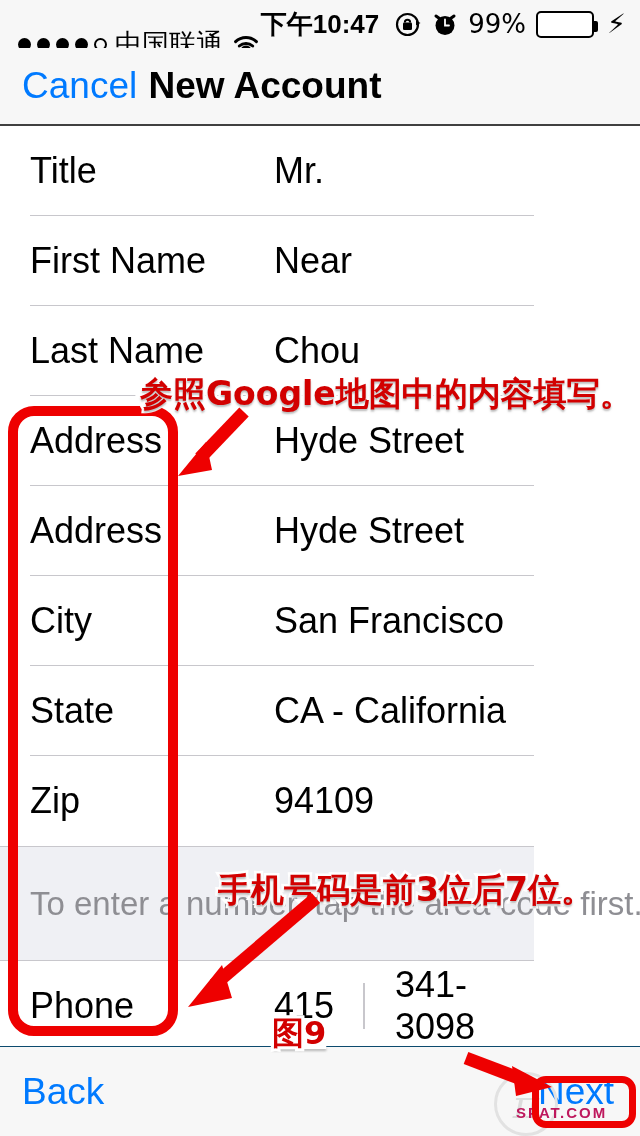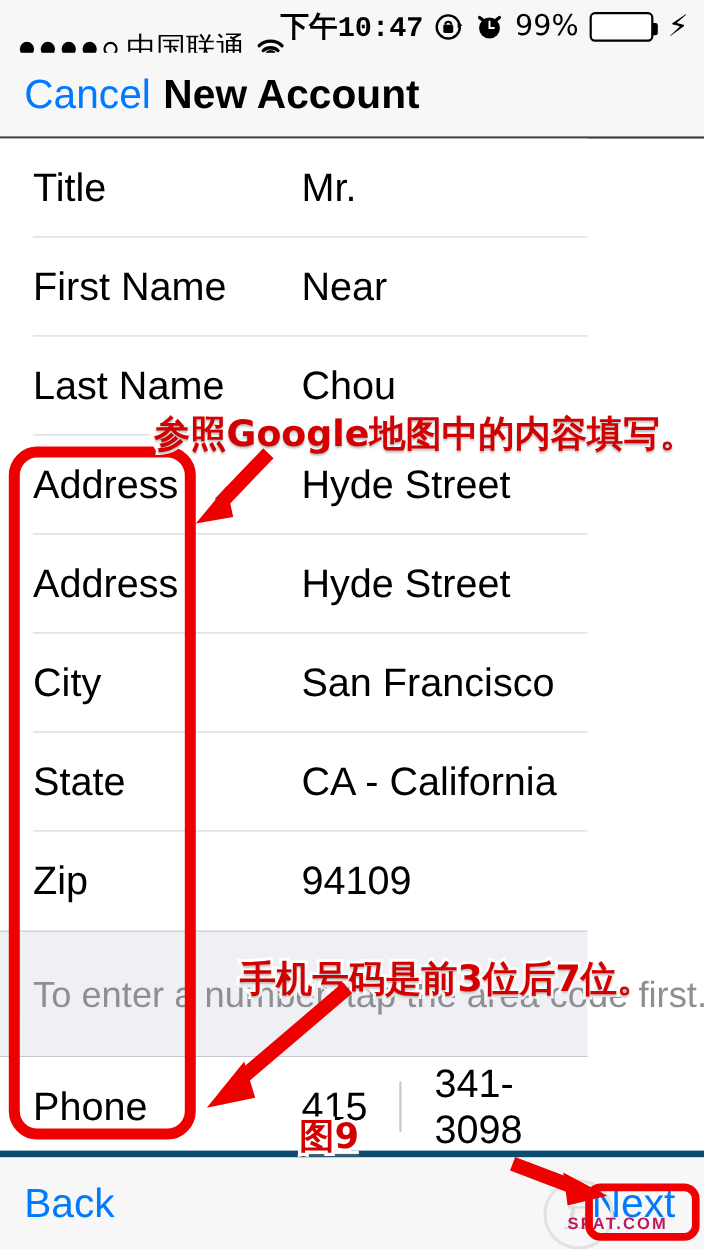--- a/index.html
+++ b/index.html
@@ -18,21 +18,21 @@
   }
   .sb-left{ display:flex; align-items:center; gap:8px; padding-left:18px;margin-top:40px; }
   .dots{ display:flex; align-items:center; gap:6px; }
   .dot{ width:13px; height:13px; border-radius:50%; background:#000; }
   .dot.hollow{ background:transparent; border:2px solid #000; width:13px; height:13px; }
   .carrier{ font-size:27px; color:#000; letter-spacing:0px; font-family:"DejaVu Sans",sans-serif;}
   .wifi{ width:30px; height:24px; position:relative; }
   .sb-center{
     position:absolute; left:0; right:0; top:0; height:48px;
     display:flex; align-items:center; justify-content:center;
-    font-size:26px; font-weight:bold; color:#000; font-family:Liberation Mono, monospace;
+    font-size:26px; font-weight:bold; color:#000; font-family:Liberation Sans, sans-serif;
   }
   .sb-right{
     position:absolute; right:14px; top:0; height:48px;
     display:flex; align-items:center; gap:10px;
   }
   .rotlock{ width:27px; height:27px; }
   .alarm{ width:26px; height:26px; }
   .batt-pct{ font-size:26px; color:#000; font-family:"DejaVu Sans",sans-serif;}
   .batt{
     width:58px; height:27px; border:2px solid #000; border-radius:5px;
@@ -81,21 +81,21 @@
     display:flex; align-items:center;
   }
   .note-txt{ position:absolute; left:30px; font-size:33px; color:#8e8e93; white-space:nowrap; }
   .row.phone .area{ position:absolute; left:274px; font-size:36px; color:#000; }
   .row.phone .pdiv{ position:absolute; left:363px; top:22px; width:2px; height:46px; background:#c8c7cc; }
   .row.phone .pnum{ position:absolute; left:395px; font-size:36px; color:#000; }
 
   
   .toolbar{
     position:absolute; left:0; bottom:0; width:640px; height:90px;
-    background:#f7f7f7; border-top:6px solid #0c4a6e;
+    background:#f7f7f7; border-top:1px solid #0c4a6e;
   }
   .tb-back{
     position:absolute; left:22px; top:50%; transform:translateY(-50%);
     font-size:37px; color:#007aff;
   }
   .tb-next{
     position:absolute; right:26px; top:50%; transform:translateY(-50%);
     font-size:37px; color:#007aff;
   }
 

